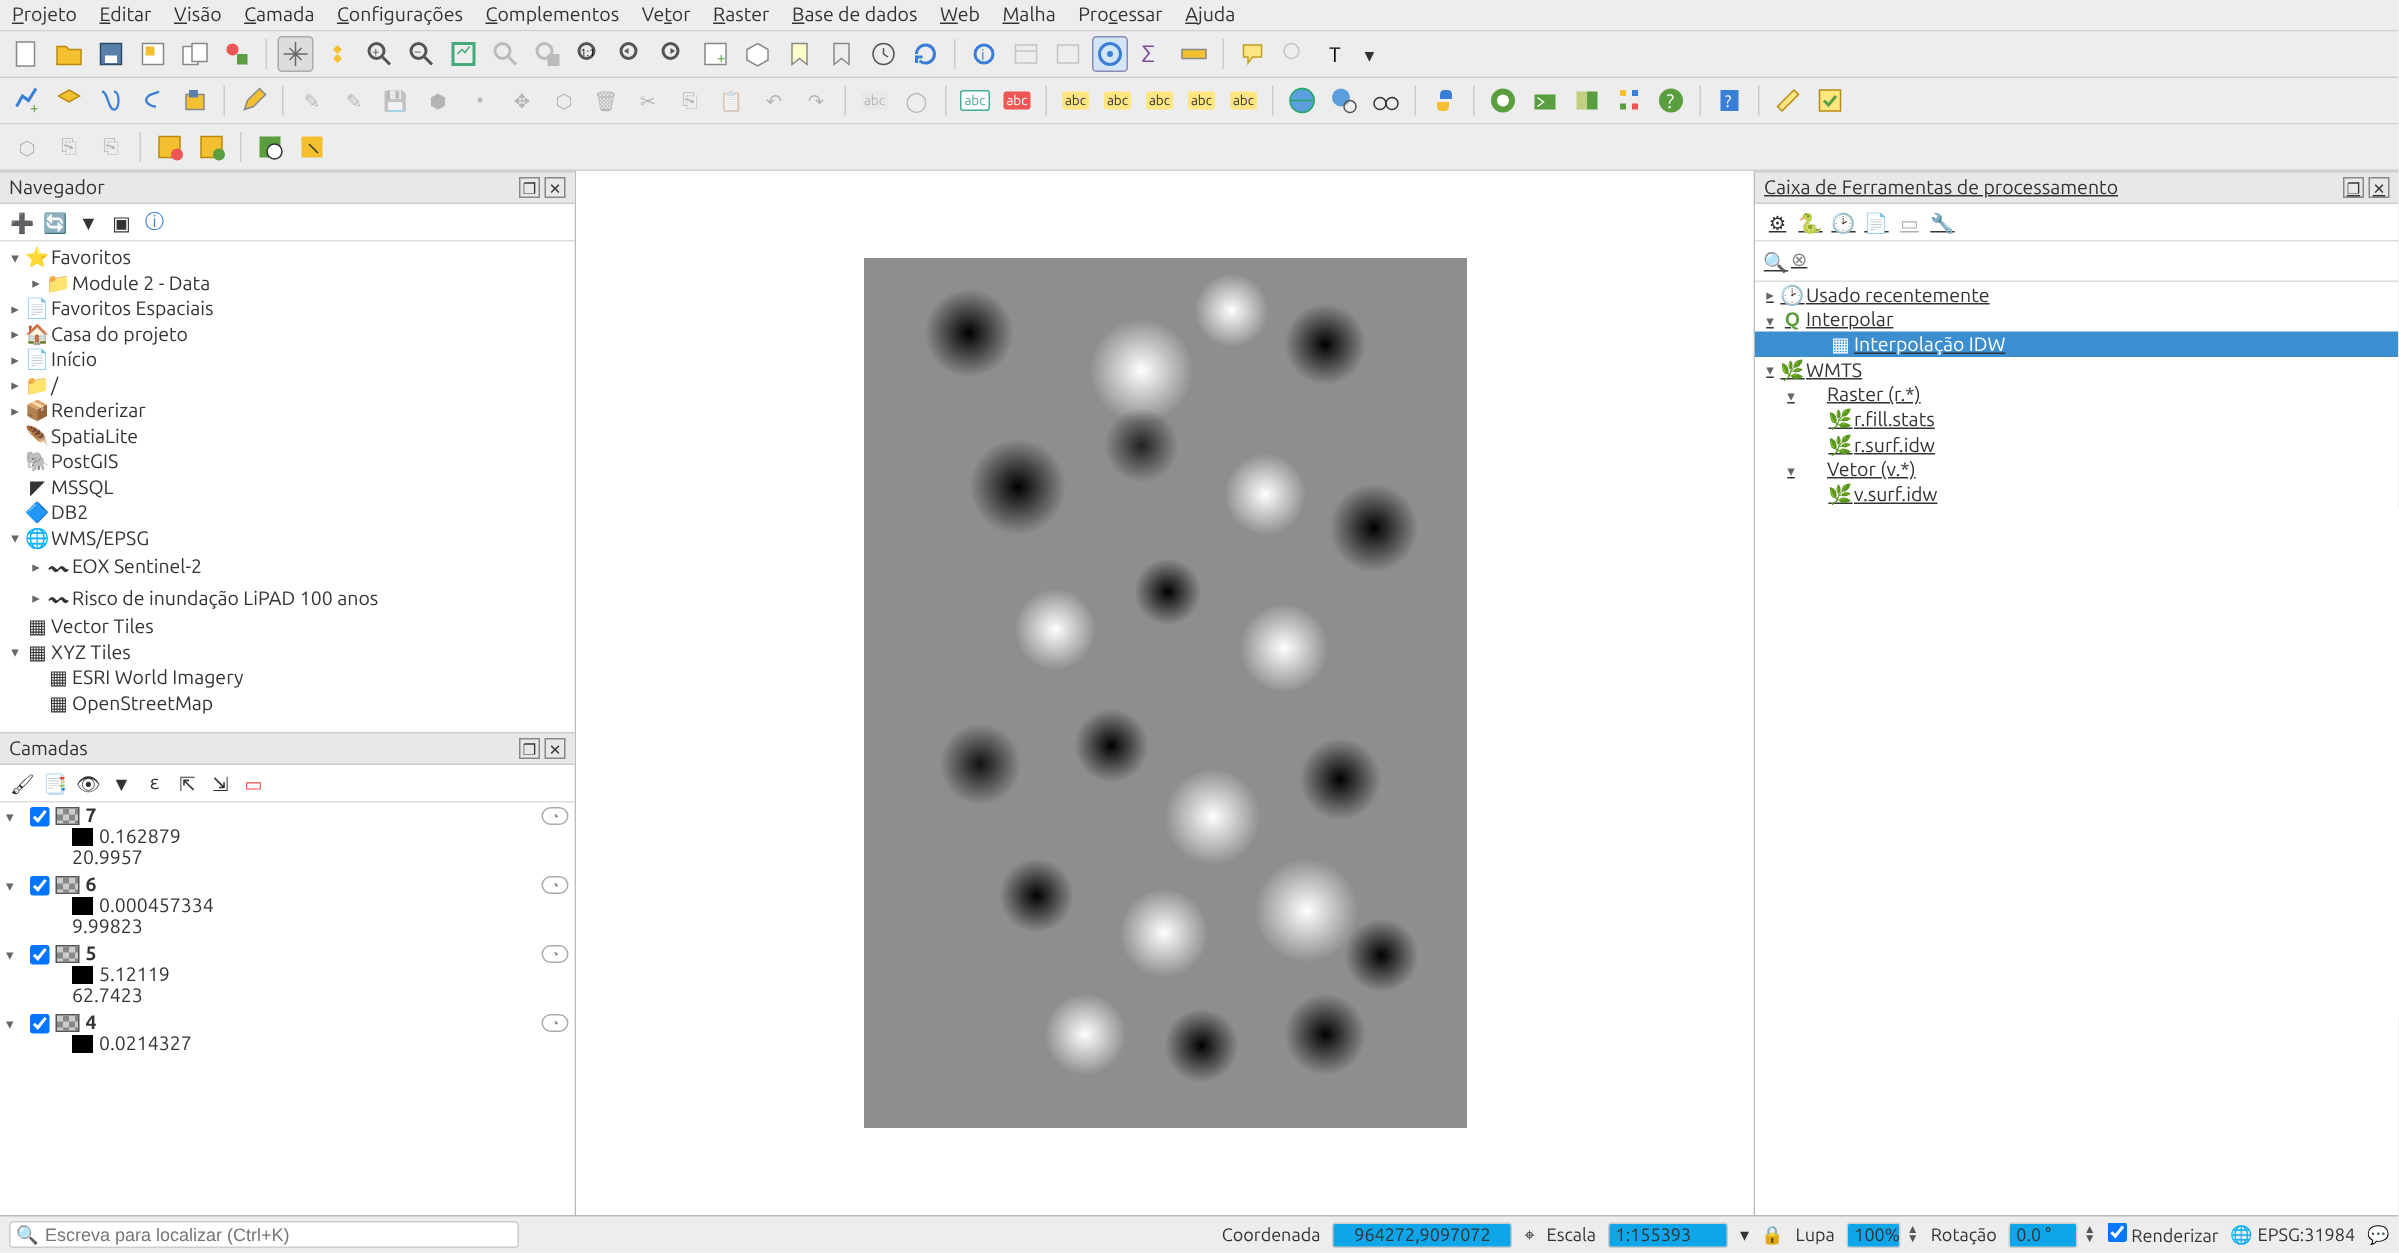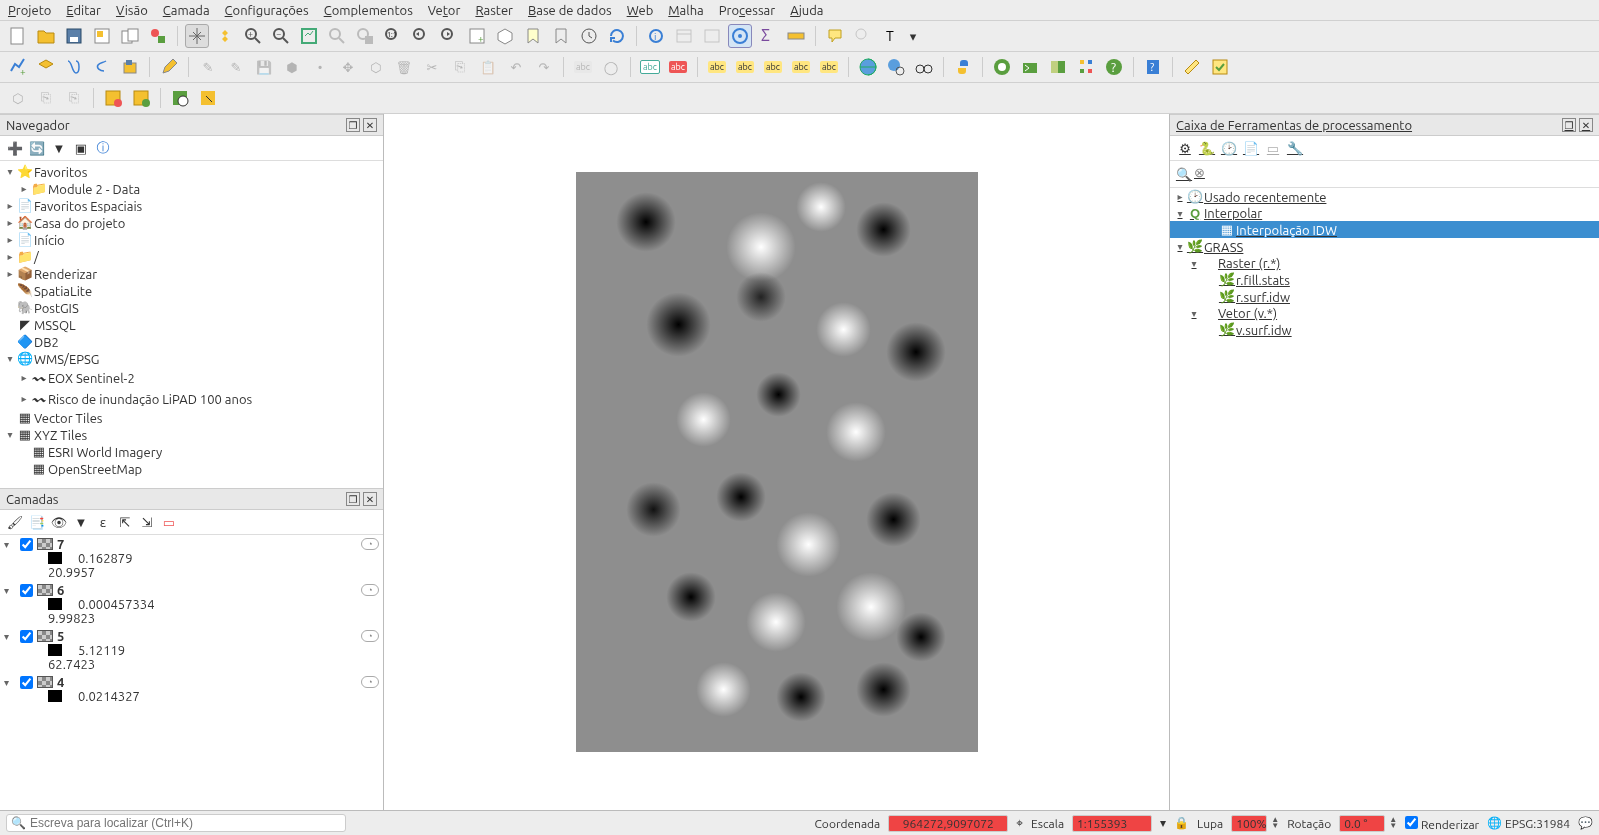--- a/index.html
+++ b/index.html
@@ -24,37 +24,37 @@
 .tree-item .tree-icon { width: 18px; text-align: center; }
 .tree-item.indent1 { padding-left: 18px; }
 .tree-item.indent2 { padding-left: 36px; }
 .layers { flex: 1; overflow-y: auto; }
 .layer-block { padding: 2px 4px; }
 .layer-row { display: flex; align-items: center; gap: 4px; }
 .layer-row .expander { width: 12px; font-size:10px; color:#666; cursor:pointer;}
 .layer-row input[type=checkbox] { }
 .layer-row .raster-icon { width:16px; height:12px; background: repeating-conic-gradient(#888 0% 25%, #ccc 0% 50%) 0 0/8px 8px; border:1px solid #555;}
 .layer-row b { font-weight: bold; }
-.layer-sub { padding-left: 44px; display:flex; align-items:center; gap:16px;}
+.layer-sub { padding-left: 44px; display:flex; align-items:center; gap:4px;}
 .layer-sub .swatch { width:14px; height:12px; background:#000; border:1px solid #000;}
 .layer-tag { margin-left:auto; width:18px; height:12px; border:1px solid #aaa; border-radius:6px; font-size:9px; text-align:center; color:#888;}
 .center { flex: 1; background: #fff; position: relative; display:flex; align-items:center; justify-content:center;}
 .canvas { width: 402px; height: 580px; background: #9a9a9a; position: relative; overflow:hidden;}
 .blob { position:absolute; border-radius:50%; }
 .right-panels { width: 430px; display:flex; flex-direction:column; border-left:1px solid #bbb;text-decoration:underline;}
 .search-row { padding: 4px; display:flex; align-items:center; border-bottom:1px solid #ddd;}
 .search-row .mag { width:20px; text-align:center; color:#666;}
 .search-row input { flex:1; border:none; outline:none; font-size:13px; background:transparent;}
 .search-row .clear { width:18px; height:18px; color:#888; cursor:pointer;}
 .proc-tree { flex:1; overflow-y:auto; background:#fff;}
 .proc-tree .tree-item.selected { background:#3b8ed0; color:#fff;}
 .statusbar { border-top:1px solid #bbb; background:#ededed; padding:3px 6px; display:flex; align-items:center; gap:8px; font-size:12px;}
 .statusbar .search-loc { flex:0 0 340px; display:flex; align-items:center; gap:4px; border:1px solid #ccc; border-radius:3px; padding:1px 4px; background:#fff;}
 .statusbar .search-loc input { border:none; outline:none; width:100%; font-size:12px;}
-.statusbar .field { border:1px solid #ccc; background:#ef4444; padding:1px 4px; border-radius:2px;}
+.statusbar .field { border:1px solid #ccc; background:#0ea5e9; padding:1px 4px; border-radius:2px;}
 .statusbar .spacer { flex:1; }
 .statusbar .spin { display:inline-flex; flex-direction:column; line-height:6px; font-size:8px; color:#555; margin-left:-4px;}
 #browser-panel { height: 374px; }
 #layers-panel { flex:1; }
 svg { display:block; }
 </style>
 </head>
 <body>
 
 <div class="menubar">
@@ -703,21 +703,21 @@
             <span>Interpolar</span>
           </div>
           <div class="tree-item indent2 selected">
             <span class="expander"></span>
             <span class="tree-icon">▦</span>
             <span>Interpolação IDW</span>
           </div>
           <div class="tree-item indent0">
             <span class="expander">▾</span>
             <span class="tree-icon">🌿</span>
-            <span>GRASS</span>
+            <span>WMTS</span>
           </div>
           <div class="tree-item indent1">
             <span class="expander">▾</span>
             <span class="tree-icon"></span>
             <span>Raster (r.*)</span>
           </div>
           <div class="tree-item indent2">
             <span class="expander"></span>
             <span class="tree-icon">🌿</span>
             <span>r.fill.stats</span>

